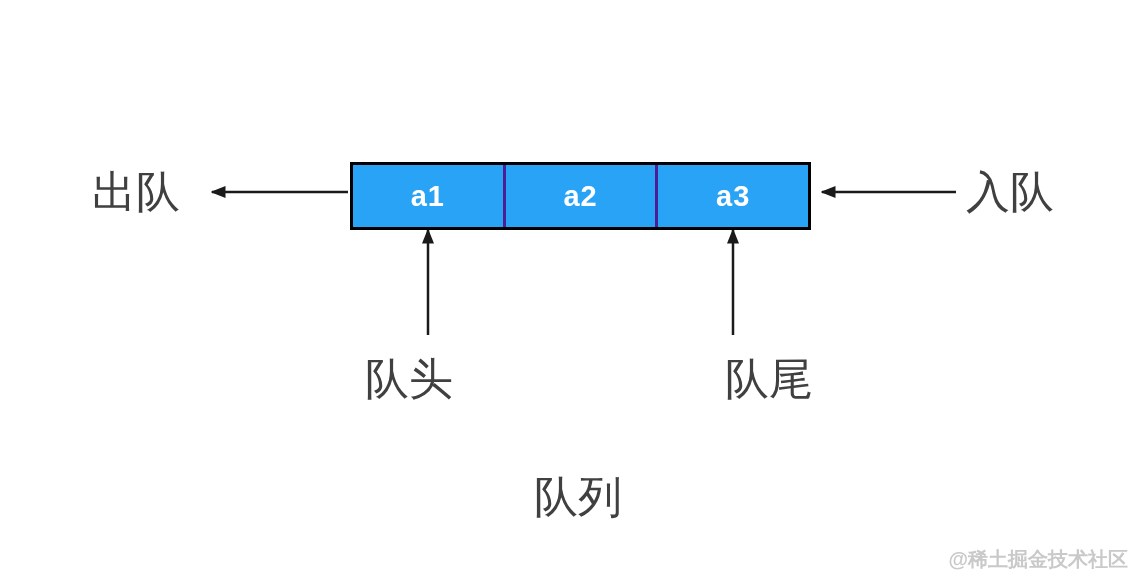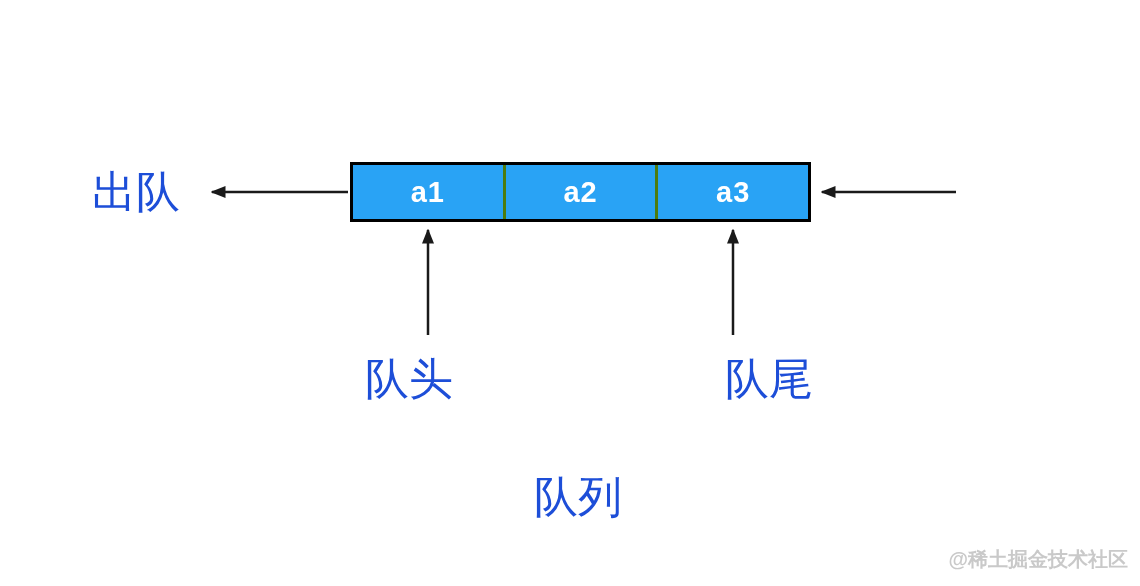--- a/index.html
+++ b/index.html
@@ -21,43 +21,43 @@
     top: 0;
     width: 1140px;
     height: 586px;
     z-index: 1;
   }
   .queue-box {
     position: absolute;
     left: 350px;
     top: 162px;
     width: 461px;
-    height: 60px;
+    height: 68px;
     box-sizing: border-box;
     border: 3px solid #000000;
     display: flex;
     z-index: 2;
   }
   .queue-cell {
     flex: 1;
     background: var(--cell-fill, #29a3f5);
     display: flex;
     align-items: center;
     justify-content: center;
     color: #ffffff;
     font-size: 29px;
     font-weight: bold;
     letter-spacing: 1px;
   }
   .queue-cell + .queue-cell {
-    border-left: 3px solid #4d7c0f;
+    border-left: 3px solid #4c1d95;
   }
   .zh-label {
     position: absolute;
-    color: #1d4ed8;
+    color: #404040;
     font-size: 44px;
     font-weight: 500;
     white-space: nowrap;
     transform: translate(-50%, -50%);
     z-index: 2;
   }
   .label-dequeue { left: 136px; top: 192px; }
   .label-enqueue { left: 1010px; top: 192px; }
   .label-head    { left: 409px; top: 379px; font-family: Liberation Mono, monospace; }
   .label-tail    { left: 769px; top: 379px; }
@@ -90,19 +90,20 @@
     <line x1="733" y1="335" x2="733" y2="230" stroke="#1a1a1a" stroke-width="2.5" marker-end="url(#arrowhead)"></line>
   </svg>
 
   <div class="queue-box">
     <div class="queue-cell">a1</div>
     <div class="queue-cell">a2</div>
     <div class="queue-cell">a3</div>
   </div>
 
   <div class="zh-label label-dequeue">出队</div>
+  <div class="zh-label label-enqueue">入队</div>
   <div class="zh-label label-head">队头</div>
   <div class="zh-label label-tail">队尾</div>
   <div class="zh-label label-title">队列</div>
 
   <div class="watermark">@稀土掘金技术社区</div>
 
 </div>
 
 </body></html>

